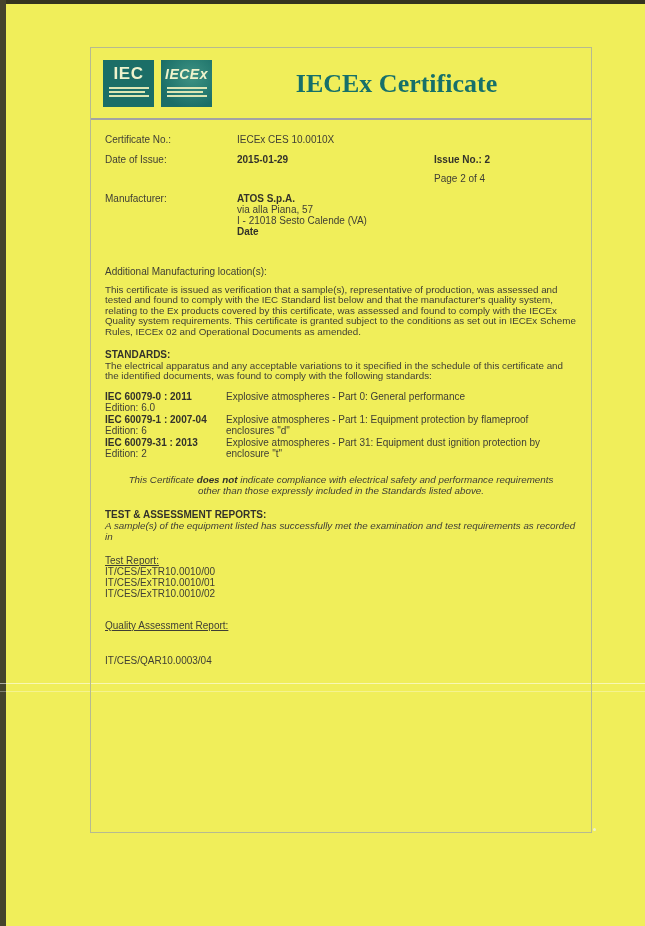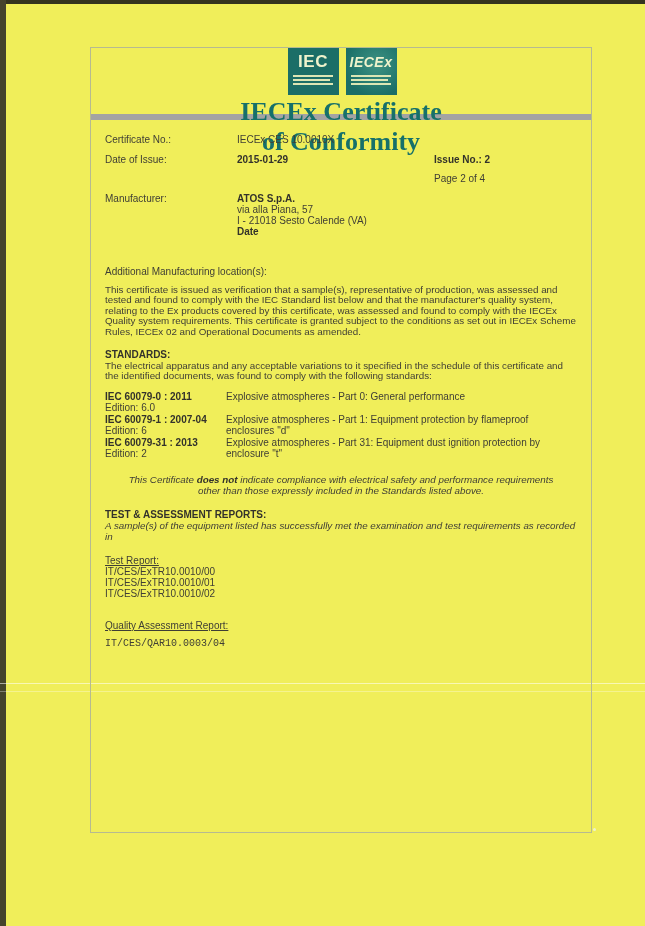--- a/index.html
+++ b/index.html
@@ -18,21 +18,21 @@
   .fold1 { top:683px; background:rgba(255,255,255,0.55); }
   .fold2 { top:691px; background:rgba(255,255,255,0.32); }
 
   
   .page-frame {
     position:absolute; left:90px; top:47px; width:502px; height:786px;
     border:1px solid #b6ba90;
   }
   .header {
     display:flex; align-items:center; height:72px;
-    border-bottom:6px solid #a3a3a3; padding:0 10px;flex-direction:column;
+    border-bottom:2px solid #a3a3a3; padding:0 10px;
   }
   .logos { display:flex; gap:7px; margin-left:2px; }
   .logo {
     width:51px; height:47px; padding-top:5px;
     display:flex; flex-direction:column; align-items:center;
     background:#1b6e67;
   }
   .logo-iecex { background:radial-gradient(circle at 60% 35%, #3e9283 0%, #2a7f74 40%, #1b6e67 75%); }
   .logo-text {
     color:#eef3cc; font-weight:bold; font-size:17px; line-height:18px;
@@ -69,21 +69,21 @@
   .std-row { display:flex; margin-bottom:1px; }
   .std-code { width:121px; flex-shrink:0; line-height:11px; }
   .std-desc { flex:1; line-height:11px; }
   .disclaimer { margin-top:15px; text-align:center; font-style:italic; line-height:11px; padding:0 22px; font-size:9.8px; }
   .tr-heading { margin-top:13px; font-weight:bold; color:#33322b; line-height:11px; }
   .tr-intro { font-style:italic; line-height:11px; font-size:9.8px; }
   .tr-label { margin-top:13px; line-height:11px; }
   .tr-values { display:flex; line-height:11px;flex-direction:column; }
   .tr-values span { width:160px; flex-shrink:0; }
   .qar-label { margin-top:21px; }
-  .qar-value { margin-top:7px;font-family:Liberation Mono, monospace; }
+  .qar-value { margin-top:24px; }
 </style>
 </head>
 <body>
 
 <div class="scan-edge-top"></div>
 <div class="scan-edge-left"></div>
 <div class="fold-line fold1"></div>
 <div class="fold-line fold2"></div>
 
 <div class="page-frame">
@@ -103,21 +103,20 @@
         <div class="logo-text">IECEx</div>
         <div class="logo-lines">
             <div></div>
             <div></div>
             <div></div>
           </div>
       </div>
     </div>
     <div class="title">
       <div>IECEx Certificate</div>
-      <div>of Conformity</div>
     </div>
   </div>
 
   <div class="content">
 
     <div class="row mb9">
       <span class="col-label">Certificate No.:</span>
       <span class="col-value">IECEx CES 10.0010X</span>
     </div>
 

